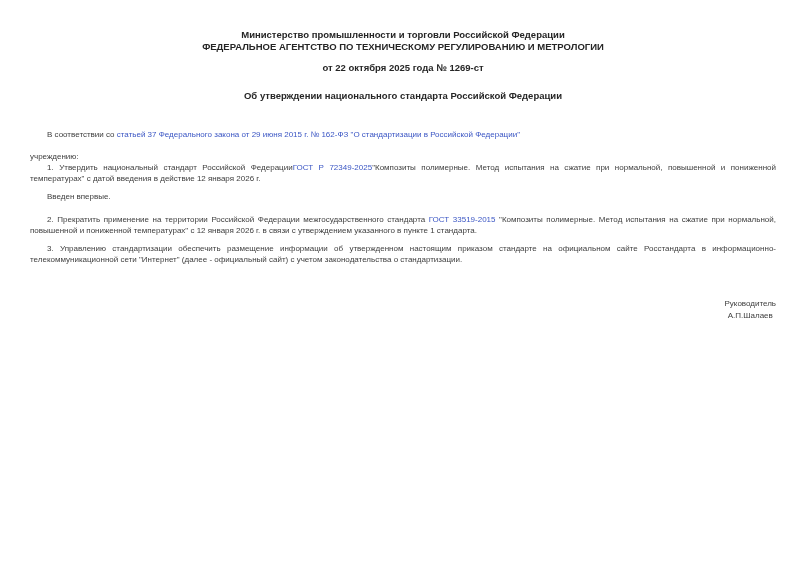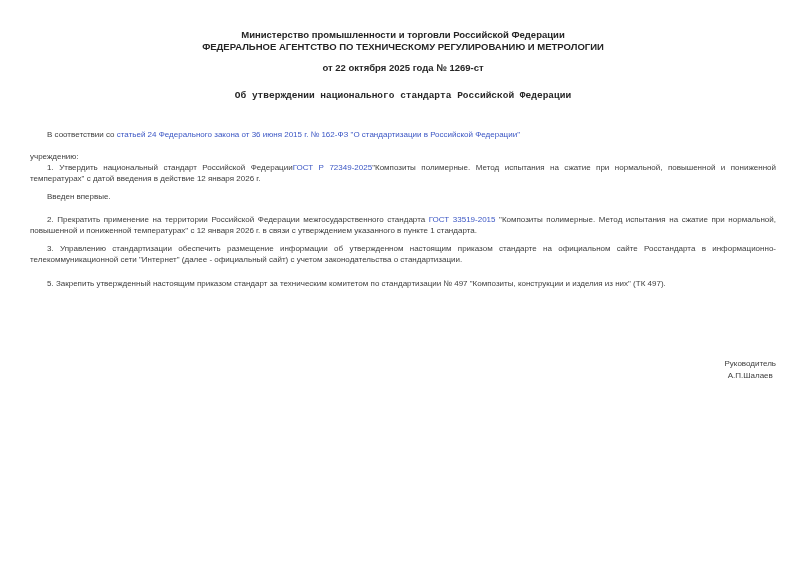--- a/index.html
+++ b/index.html
@@ -20,21 +20,21 @@
   
   .doc-header {
     text-align: center;
     font-weight: bold;
     font-size: 9.5px;
     line-height: 12px;
     color: #262626;
   }
   .h-doc-type   { margin-top: 10px; }
   .h-doc-date   { margin-top: 9px; }
-  .h-subject    { margin-top: 16px; font-family: Liberation Mono, monospace; }
+  .h-subject    { margin-top: 16px; }
   
   .doc-body {
     margin-top: 27px;
     font-size: 8px;
     line-height: 11px;
     color: #3d3d3d;
   }
   .doc-body p { margin: 0; }
   .indent { text-indent: 17px; }
   .just   { text-align: justify; }
@@ -52,51 +52,49 @@
   .signature-row {
     margin-top: 33px;
     display: flex;
     justify-content: flex-end;
   }
   .signature {
     text-align: center;
     font-size: 8px;
     line-height: 12px;
     color: #3d3d3d;
-    margin-top: 36px;
   }
 </style>
 </head>
 <body>
 
 <div class="page">
 
   <div class="doc-header">
     <div class="h-ministry">Министерство промышленности и торговли Российской Федерации</div>
     <div class="h-agency">ФЕДЕРАЛЬНОЕ АГЕНТСТВО ПО ТЕХНИЧЕСКОМУ РЕГУЛИРОВАНИЮ И МЕТРОЛОГИИ</div>
     <div class="h-doc-date">от 22 октября 2025 года № 1269-ст</div>
     <div class="h-subject">Об утверждении национального стандарта Российской Федерации</div>
   </div>
 
   <div class="doc-body">
 
-    <p class="indent mb11"><span>В соответствии со </span><a class="doc-link">статьей 24 Федерального закона от 36 июня 2015 г. № 162-ФЗ "О стандартизации в Российской Федерации"</a></p>
+    <p class="indent mb11"><span>В соответствии со </span><a class="doc-link">статьей 37 Федерального закона от 29 июня 2015 г. № 162-ФЗ "О стандартизации в Российской Федерации"</a></p>
 
     <p>учреждению:</p>
 
     <p class="indent just mb7"><span>1. Утвердить национальный стандарт Российской Федерации</span><a class="doc-link">ГОСТ Р 72349-2025</a><span>"Композиты полимерные. Метод испытания на сжатие при нормальной, повышенной и пониженной температурах" с датой введения в действие 12 января 2026 г.</span></p>
 
     <p class="indent mb12">Введен впервые.</p>
 
     <p class="indent just mb7"><span>2. Прекратить применение на территории Российской Федерации межгосударственного стандарта </span><a class="doc-link">ГОСТ 33519-2015</a><span> "Композиты полимерные. Метод испытания на сжатие при нормальной, повышенной и пониженной температурах" с 12 января 2026 г. в связи с утверждением указанного в пункте 1 стандарта.</span></p>
 
     <p class="indent just mb13">3. Управлению стандартизации обеспечить размещение информации об утвержденном настоящим приказом стандарте на официальном сайте Росстандарта в информационно-телекоммуникационной сети "Интернет" (далее - официальный сайт) с учетом законодательства о стандартизации.</p>
 
 
-    <p class="indent just">5. Закрепить утвержденный настоящим приказом стандарт за техническим комитетом по стандартизации № 497 "Композиты, конструкции и изделия из них" (ТК 497).</p>
 
     <div class="signature-row">
       <div class="signature">
         <div>Руководитель</div>
         <div>А.П.Шалаев</div>
       </div>
     </div>
 
   </div>
 </div>

